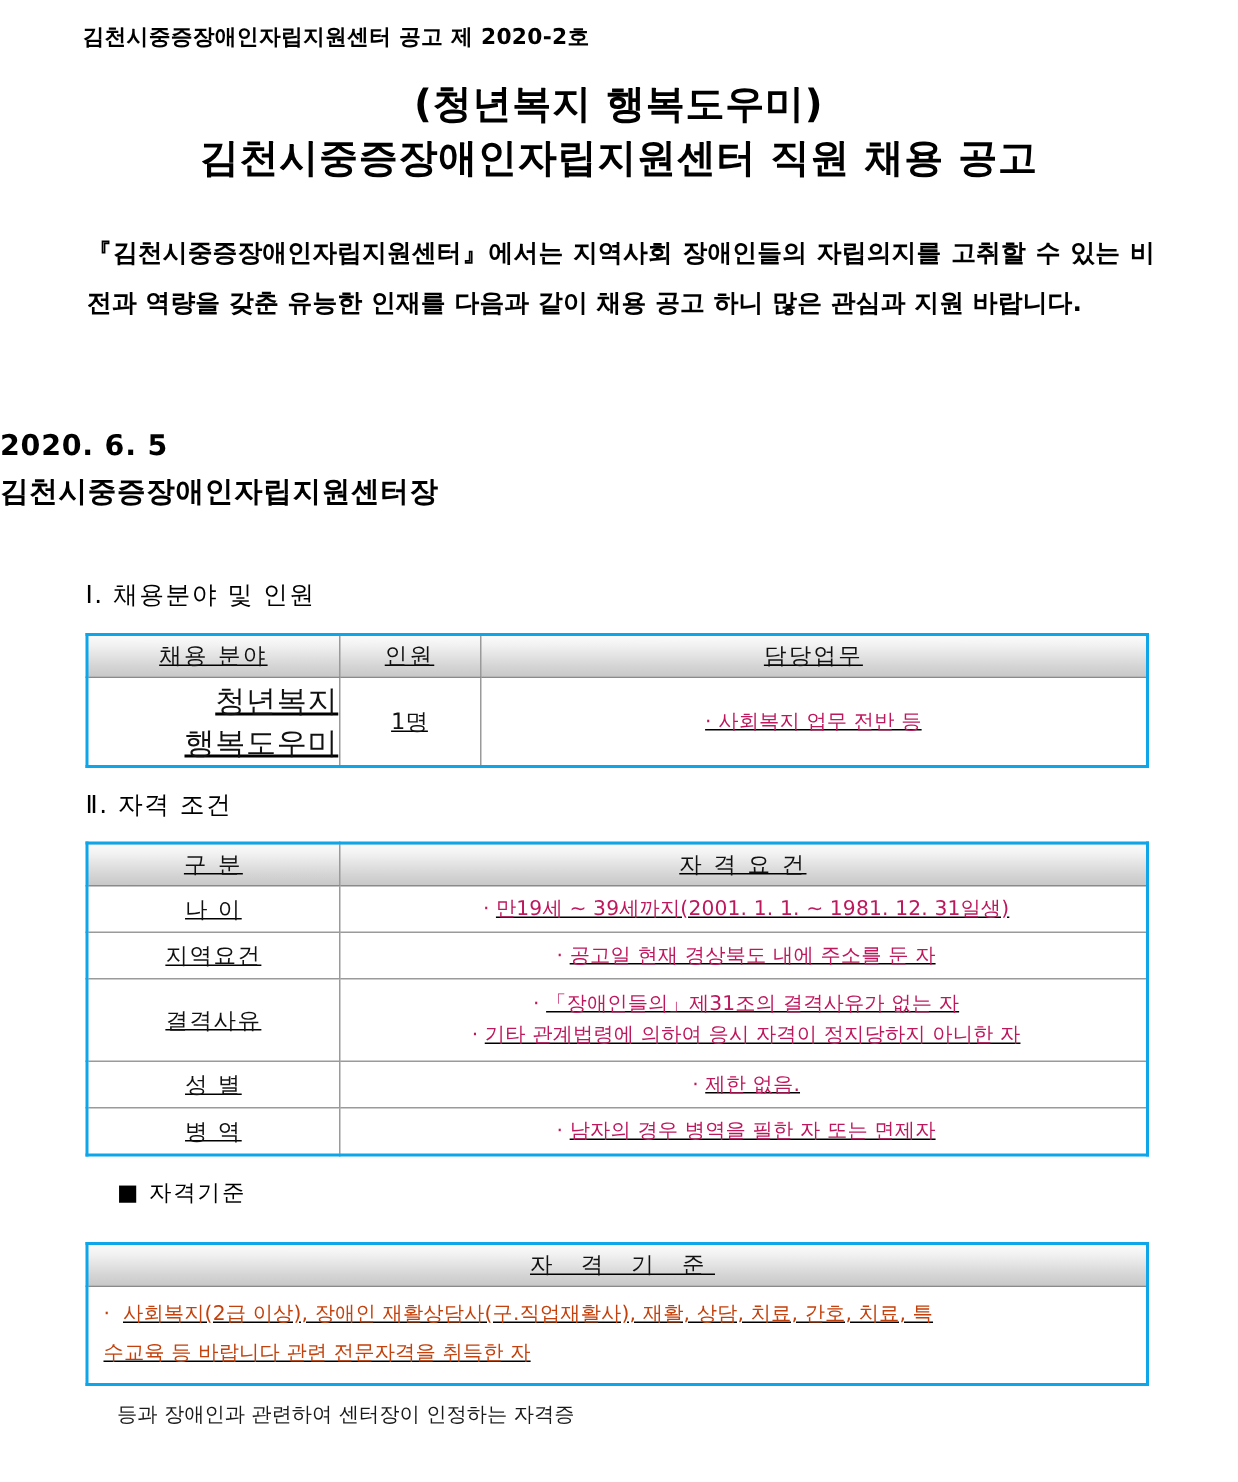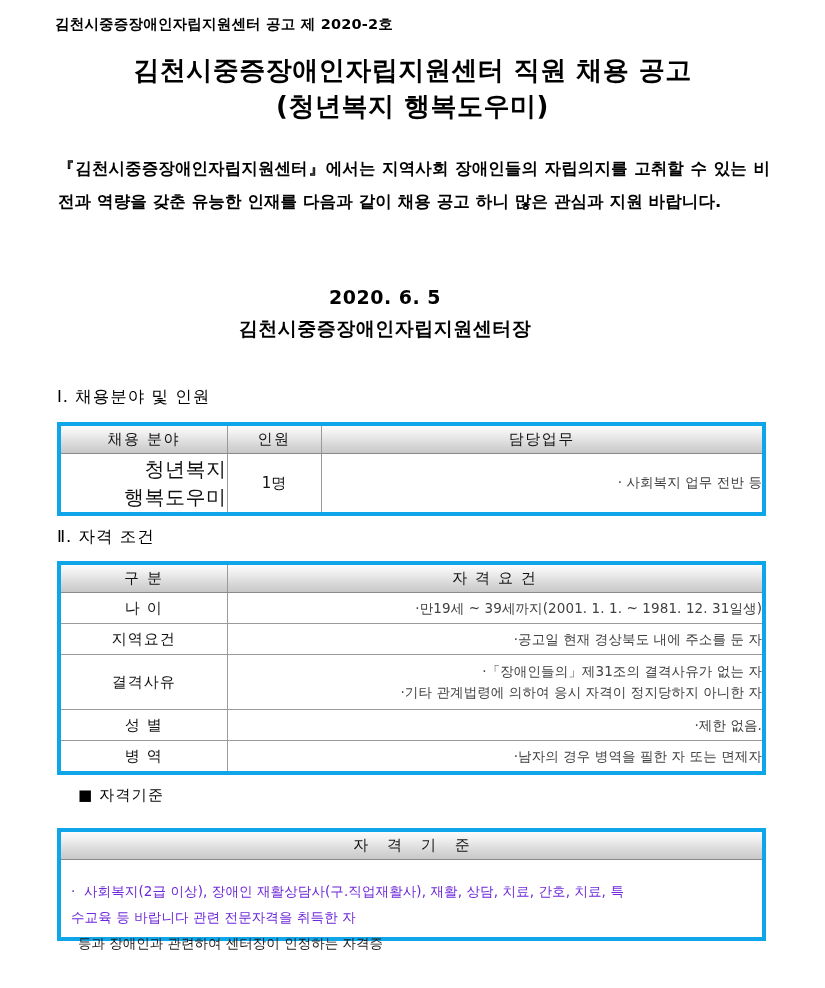--- a/index.html
+++ b/index.html
@@ -64,21 +64,21 @@
     text-justify: inter-character;
     letter-spacing: 0.1px;
   }
 
   
   .sign-block {
     position: absolute;
     left: 0;
     top: 282px;
     width: 770px;
-    text-align: center;
+    text-align: left;
   }
   .sign-date {
     font-size: 19px;
     font-weight: bold;
     letter-spacing: 0.5px;
     line-height: 30px;
   }
   .sign-name {
     font-size: 19px;
     font-weight: bold;
@@ -107,41 +107,42 @@
   }
   table.doc-table td,
   table.doc-table th {
     border: 1px solid #9a9a9a;
     padding: 0;
     vertical-align: middle;
     font-weight: normal;
   }
   
   table.doc-table {
-    border: 4px solid #0ea5e9;
+    border: 2px solid #0ea5e9;
+    text-decoration: underline;
   }
   th.hdr {
     background: linear-gradient(to bottom, #fbfbfb 0%, #f2f2f2 22%, #d6d6d6 72%, #c8c8c8 100%);
     border-bottom: 1px solid #8a8a8a !important;
     text-align: center;
     font-size: 15px;
     letter-spacing: 1.5px;
     color: #111111;
     height: 27px;
   }
   td.lbl {
     text-align: center;
     font-size: 15px;
     letter-spacing: 1px;
     color: #111111;
   }
   td.val {
-    text-align: right;
+    text-align: center;
     font-size: 13.5px;
-    color: #404040;
+    color: #be185d;
     padding-left: 10px;
     letter-spacing: 0.1px;
   }
   td.val .bl {
     display: block;
     line-height: 21px;
     white-space: nowrap;
   }
   td.val .bl .dot {
     display: inline-block;
@@ -174,22 +175,22 @@
   #table-qual td.lbl.spaced { letter-spacing: 1px; }
 
   
   #table-std { left: 57px; top: 828px; width: 709px; }
   #table-std th.full {
     letter-spacing: 7px;
     text-indent: 7px;
   }
   #table-std td.body {
     font-size: 13.5px;
-    color: #6d28d9;
-    padding: 18px 6px 7px 10px;
+    color: #c2410c;
+    padding: 5px 6px 7px 10px;
     line-height: 26px;
     text-align: left;
     letter-spacing: 0.1px;
   }
   #table-std td.body .l1 { display: block; white-space: nowrap; }
   #table-std td.body .l2 { display: block; white-space: nowrap; }
   #table-std td.body .dot { display: inline-block; width: 13px; }
 
   
   .footnote {
@@ -211,22 +212,22 @@
   .nowrap { white-space: nowrap; }
 </style>
 </head>
 <body>
 
 <div class="page">
 
   <div class="doc-number">김천시중증장애인자립지원센터 공고  제 2020-2호</div>
 
   <div class="title-block">
+    <div class="title-line">(청년복지 행복도우미)</div>
     <div class="title-line">김천시중증장애인자립지원센터 직원 채용 공고</div>
-    <div class="title-line">(청년복지 행복도우미)</div>
   </div>
 
   <div class="intro">『김천시중증장애인자립지원센터』에서는 지역사회 장애인들의 자립의지를 고취할 수 있는 비전과 역량을 갖춘 유능한 인재를 다음과 같이 채용 공고 하니 많은 관심과 지원 바랍니다.</div>
 
   <div class="sign-block">
     <div class="sign-date">2020. 6. 5</div>
     <div class="sign-name">김천시중증장애인자립지원센터장</div>
   </div>
 
   <div class="sec-heading" id="sec1-heading">Ⅰ. 채용분야 및 인원</div>

